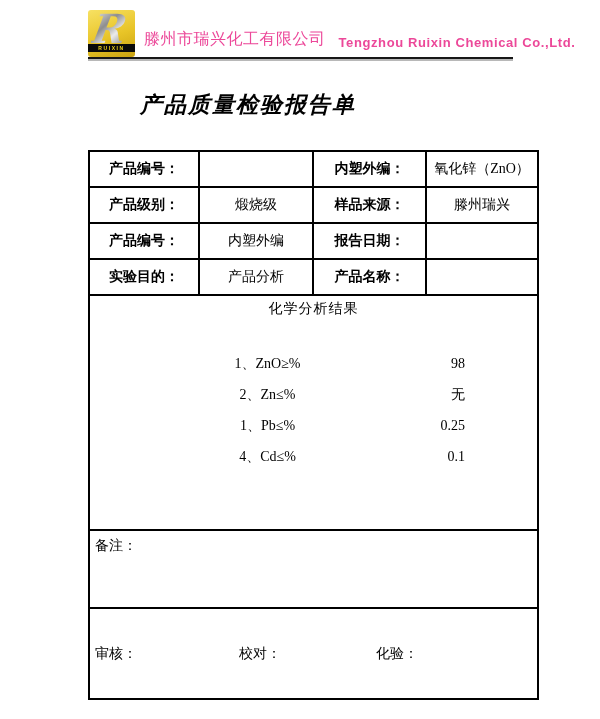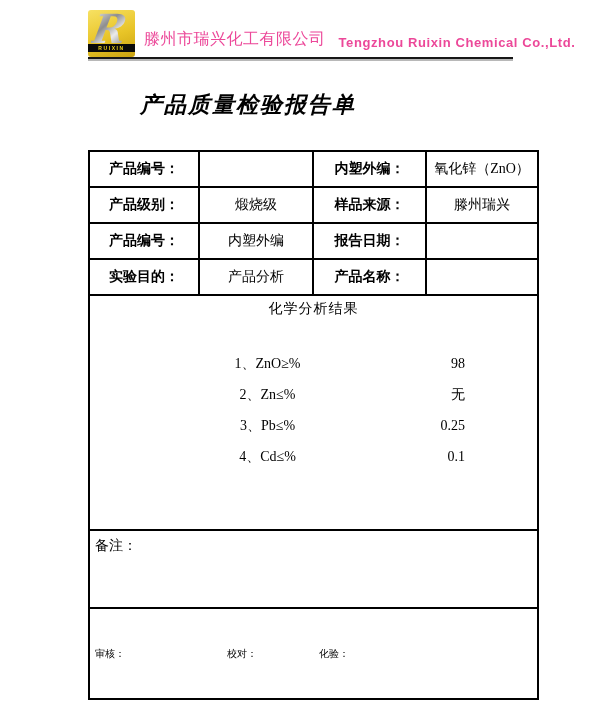--- a/index.html
+++ b/index.html
@@ -66,24 +66,24 @@
   .analysis-title { margin-top:4px; text-align:center; font-size:14px; letter-spacing:1px; }
   .analysis-list { margin-top:30px; }
   .analysis-item { display:flex; align-items:center; height:31px; padding-left:90px; font-size:14px; }
   .ai-label { width:175px; text-align:center; }
   .ai-value { width:110px; text-align:right; }
 
   .remarks-cell { height:76px; vertical-align:top; text-align:left; }
   .remarks-text { margin:6px 12px 0 5px; font-size:14px; }
 
   .sig-cell { height:89px; vertical-align:middle; }
-  .sig-row { display:flex; font-size:10px; }
+  .sig-row { display:flex; font-size:14px; }
   .sig-review { margin-left:5px; }
   .sig-proof { margin-left:102px; }
-  .sig-test { margin-left:62px; }
+  .sig-test { margin-left:95px; }
 </style>
 </head>
 <body>
 
 <div class="page">
 
   <div class="header">
     <div class="logo">
       <span class="logo-r">R</span>
       <span class="logo-band">RUIXIN</span>
@@ -134,21 +134,21 @@
           <div class="analysis-list">
             <div class="analysis-item">
               <span class="ai-label">1、ZnO≥%</span>
               <span class="ai-value">98</span>
             </div>
             <div class="analysis-item">
               <span class="ai-label">2、Zn≤%</span>
               <span class="ai-value">无</span>
             </div>
             <div class="analysis-item">
-              <span class="ai-label">3、Pb≤%</span>
+              <span class="ai-label">1、Pb≤%</span>
               <span class="ai-value">0.25</span>
             </div>
             <div class="analysis-item">
               <span class="ai-label">4、Cd≤%</span>
               <span class="ai-value">0.1</span>
             </div>
           </div>
         </td>
       </tr>
 

